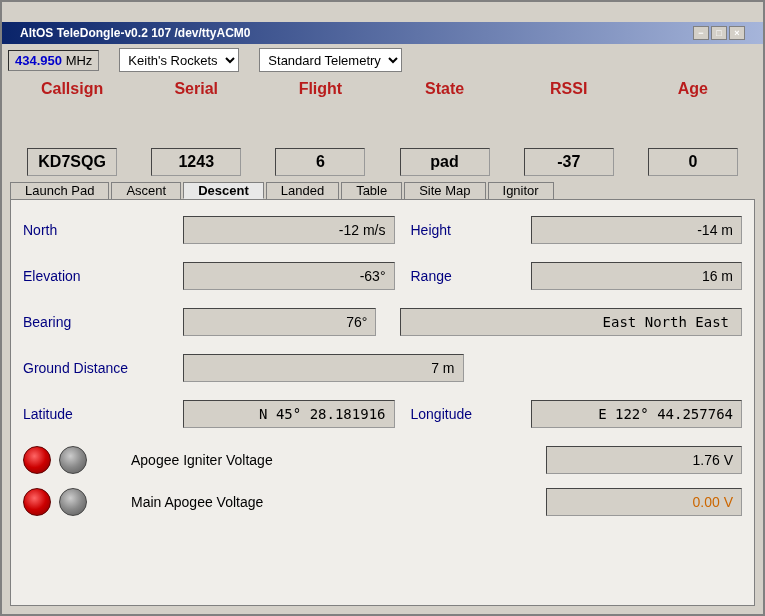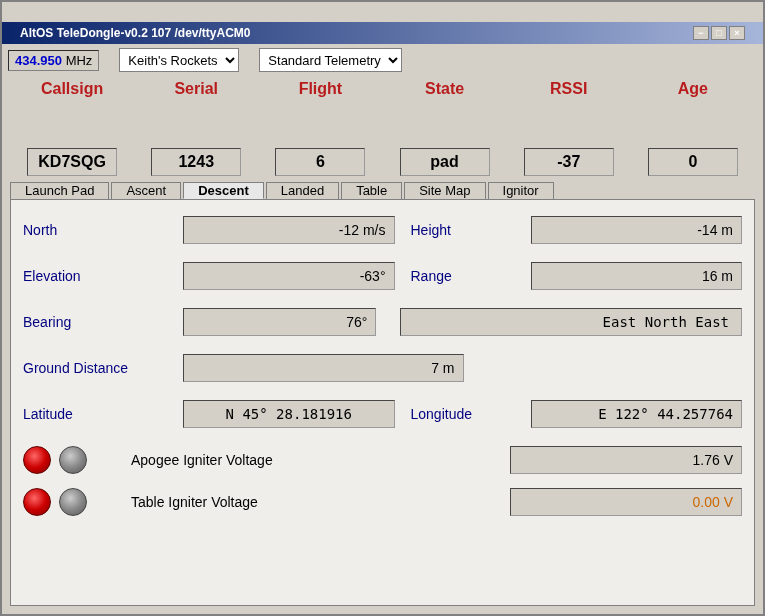--- a/index.html
+++ b/index.html
@@ -198,21 +198,21 @@
       font-size: 14px;
       color: #000;
       padding-left: 8px;
     }
     .igniter-value {
       background: #d4d0c8;
       border: 1px inset #999;
       padding: 5px 8px;
       text-align: right;
       font-size: 14px;
-      width: 232px;
+      width: 196px;
       min-height: 28px;
     }
     .igniter-v-orange {
       color: #cc6600;
     }
   </style>
 </head>
 <body>
 
 <div class="window">
@@ -295,41 +295,41 @@
     </div>
 
     <div class="field-row">
       <span class="field-label">Ground Distance</span>
       <div class="field-value">7 m</div>
       <div style="flex:1; margin-left:16px;"></div>
     </div>
 
     <div class="field-row">
       <span class="field-label">Latitude</span>
-      <div class="field-value" style="font-family:monospace;text-align:center;">N 45°  28.181916</div>
+      <div class="field-value" style="font-family:monospace;">N 45°  28.181916</div>
       <span class="field-label-right">Longitude</span>
       <div class="field-value" style="font-family:monospace;">E 122°  44.257764</div>
     </div>
 
     <div class="igniter-row">
       <div class="led-group">
         <div class="led-red"></div>
         <div class="led-gray"></div>
       </div>
       <span class="igniter-label">Apogee Igniter Voltage</span>
       <div class="igniter-value">
         <span>1.76 V</span>
       </div>
     </div>
 
     <div class="igniter-row">
       <div class="led-group">
         <div class="led-red"></div>
         <div class="led-gray"></div>
       </div>
-      <span class="igniter-label">Table Igniter Voltage</span>
+      <span class="igniter-label">Main Apogee Voltage</span>
       <div class="igniter-value igniter-v-orange">
         <span>0.00 V</span>
       </div>
     </div>
 
   </div>
 </div>
 
 </body></html>

